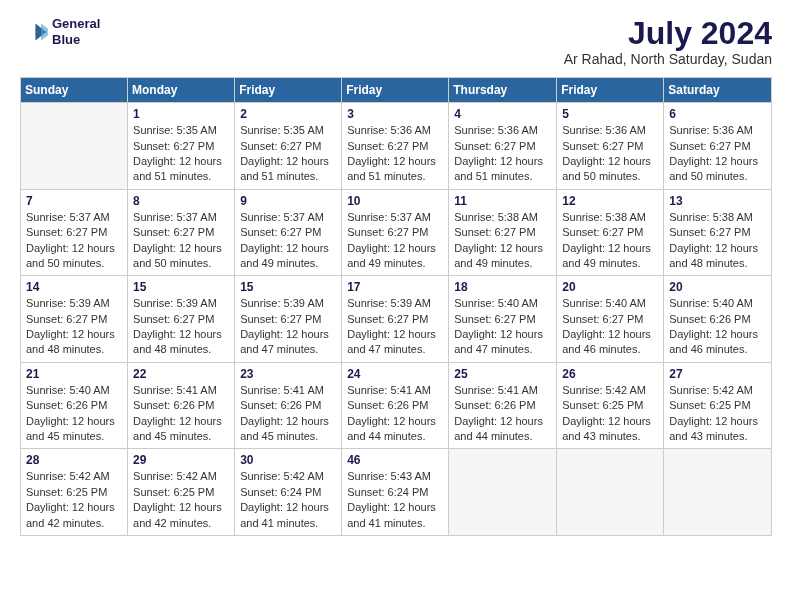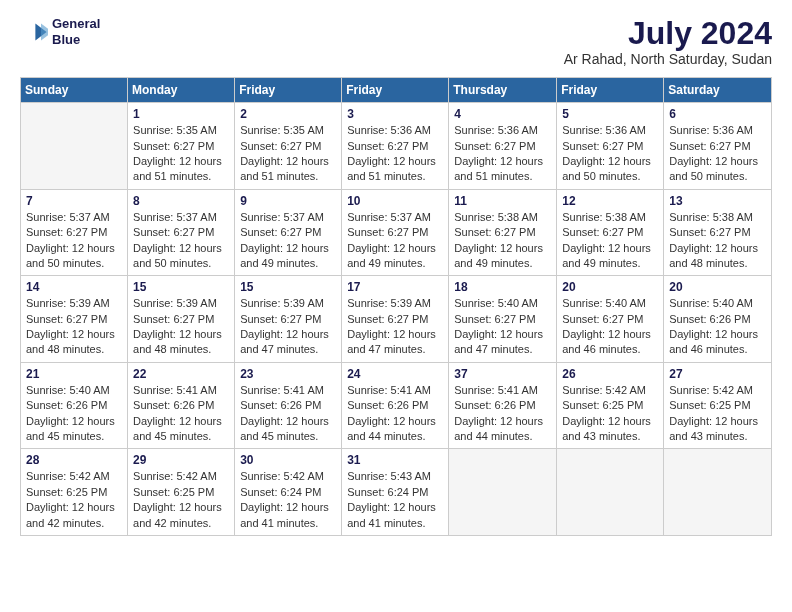--- a/index.html
+++ b/index.html
@@ -224,21 +224,21 @@
           </td>
           <td>
             <span class="day-num">23</span>
             <div class="day-info"><span>Sunrise: 5:41 AM</span><br><span>Sunset: 6:26 PM</span><br><span>Daylight: 12 hours and 45 minutes.</span></div>
           </td>
           <td>
             <span class="day-num">24</span>
             <div class="day-info"><span>Sunrise: 5:41 AM</span><br><span>Sunset: 6:26 PM</span><br><span>Daylight: 12 hours and 44 minutes.</span></div>
           </td>
           <td>
-            <span class="day-num">37</span>
+            <span class="day-num">25</span>
             <div class="day-info"><span>Sunrise: 5:41 AM</span><br><span>Sunset: 6:26 PM</span><br><span>Daylight: 12 hours and 44 minutes.</span></div>
           </td>
           <td>
             <span class="day-num">26</span>
             <div class="day-info"><span>Sunrise: 5:42 AM</span><br><span>Sunset: 6:25 PM</span><br><span>Daylight: 12 hours and 43 minutes.</span></div>
           </td>
           <td>
             <span class="day-num">27</span>
             <div class="day-info"><span>Sunrise: 5:42 AM</span><br><span>Sunset: 6:25 PM</span><br><span>Daylight: 12 hours and 43 minutes.</span></div>
           </td>
@@ -250,21 +250,21 @@
           </td>
           <td>
             <span class="day-num">29</span>
             <div class="day-info"><span>Sunrise: 5:42 AM</span><br><span>Sunset: 6:25 PM</span><br><span>Daylight: 12 hours and 42 minutes.</span></div>
           </td>
           <td>
             <span class="day-num">30</span>
             <div class="day-info"><span>Sunrise: 5:42 AM</span><br><span>Sunset: 6:24 PM</span><br><span>Daylight: 12 hours and 41 minutes.</span></div>
           </td>
           <td>
-            <span class="day-num">31</span>
+            <span class="day-num">46</span>
             <div class="day-info"><span>Sunrise: 5:43 AM</span><br><span>Sunset: 6:24 PM</span><br><span>Daylight: 12 hours and 41 minutes.</span></div>
           </td>
           <td class="empty"></td>
           <td class="empty"></td>
           <td class="empty"></td>
         </tr>
       </tbody>
   </table>
 </div>
 

